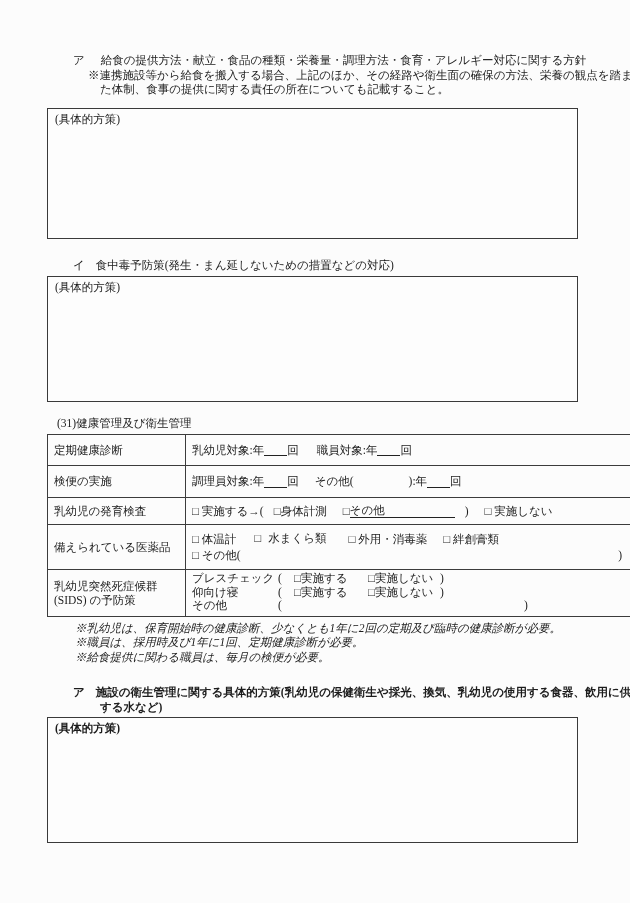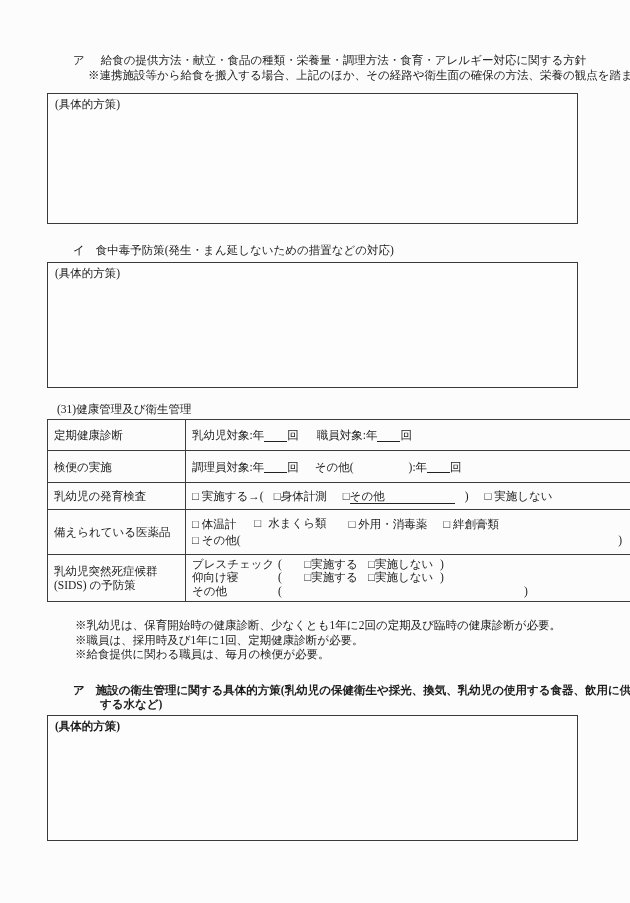--- a/index.html
+++ b/index.html
@@ -55,40 +55,41 @@
   .meds-line{display:flex;white-space:nowrap;line-height:16px;}
   .meds-line span.m1{margin-right:18px;}
   .meds-line span.m2{margin-right:22px;font-family:Liberation Mono, monospace;}
   .meds-line span.m3{margin-right:16px;}
   .meds-close{margin-left:auto;padding-right:6px;}
 
   .sids-head{line-height:15px;}
   .sids-line{display:flex;white-space:nowrap;line-height:13.5px;}
   .sids-label{display:inline-block;width:86px;}
   .sids-open{display:inline-block;width:16px;}
-  .sids-yes{display:inline-block;width:74px;text-align:center;}
+  .sids-yes{display:inline-block;width:74px;}
   .sids-no{display:inline-block;width:72px;}
   .sids-wide{display:inline-block;width:230px;}
 
-  .tnotes{margin-top:16px;}
+  .tnotes{margin-top:4px;font-style:italic;}
   .tnote{padding-left:28px;line-height:14.5px;white-space:nowrap;}
 
   .h-bottom{margin-top:21px;font-weight:bold;}
 </style>
 </head>
 <body>
 
 <div class="page">
   <div class="content">
 
     <div>
       <div class="h-line ind-label">
         <span class="sec-label">ア</span><span>給食の提供方法・献立・食品の種類・栄養量・調理方法・食育・アレルギー対応に関する方針</span>
       </div>
       <div class="h-line ind-note1">※連携施設等から給食を搬入する場合、上記のほか、その経路や衛生面の確保の方法、栄養の観点を踏まえ</div>
+      <div class="h-line ind-note2">た体制、食事の提供に関する責任の所在についても記載すること。</div>
       <div class="big-box box-1">
         <div class="box-label">(具体的方策)</div>
       </div>
     </div>
 
     <div style="margin-top:19px;">
       <div class="h-line ind-label">
         <span class="sec-label-sm">イ</span><span>食中毒予防策(発生・まん延しないための措置などの対応)</span>
       </div>
       <div class="big-box box-2">

